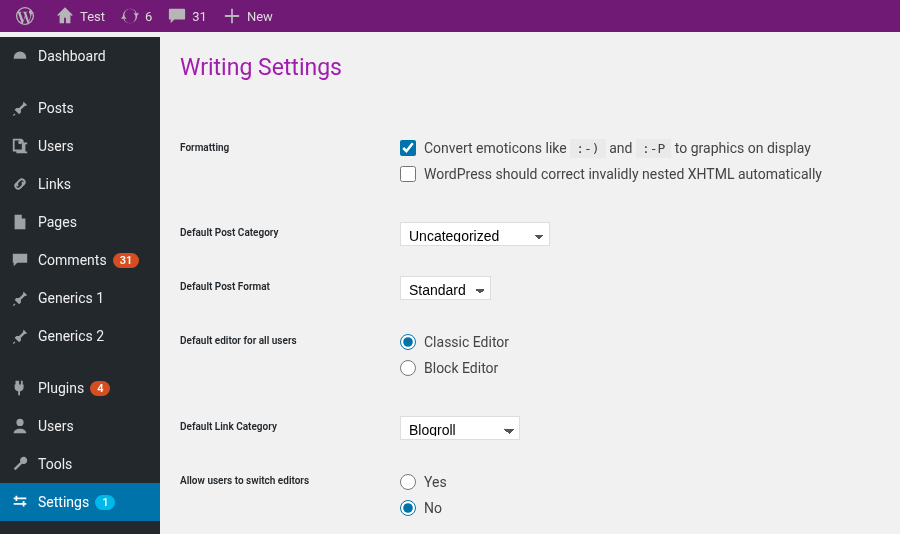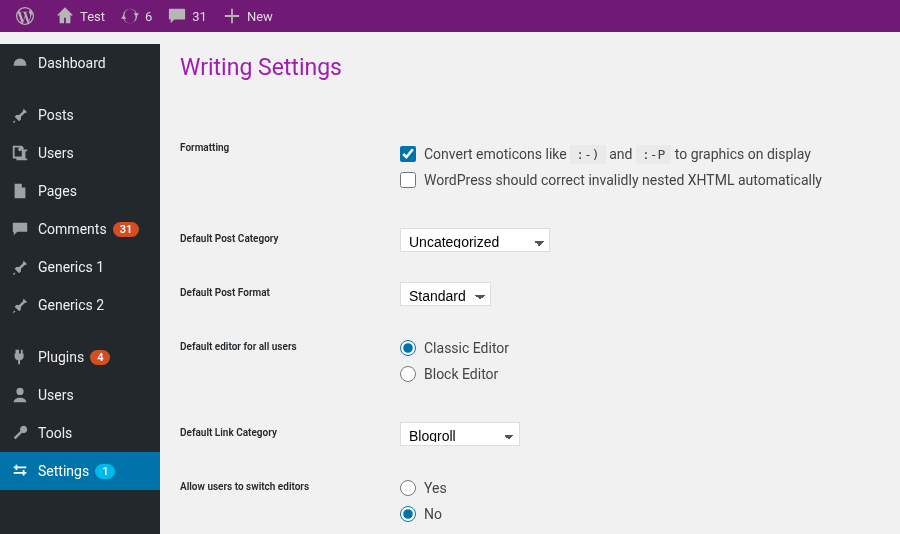--- a/index.html
+++ b/index.html
@@ -28,21 +28,21 @@
     padding: 0 8px;
     height: 32px;
     color: #b6b6b6;
     cursor: pointer;
   }
   #adminbar .ab-icon { margin-right: 6px; font-size:16px; display:inline-flex; }
   #adminbar .ab-label { color:#ddd; }
   
   #adminmenu {
     position: absolute;
-    top: 44px;
+    top: 37px;
     left: 0;
     width: 160px;
     bottom: 0;
     background: #23282d;
     color: #eee;
   }
   .menu-item {
     display:flex;
     align-items:center;
     padding: 9px 10px;
@@ -97,21 +97,21 @@
     font-weight:600;
     color:#23282d;
     font-size:10px;
   }
   table.form-table td {
     padding: 15px 10px 15px 0;
     vertical-align:top;
     font-size:14px;
     color:#444;
   }
-  label.check { display:flex; align-items:center; margin:9px 0 10px 0; cursor:pointer; }
+  label.check { display:flex; align-items:center; margin:3px 0 10px 0; cursor:pointer; }
   label.check input { margin-right:8px; width:16px; height:16px; accent-color:#0073aa; }
   code {
     background:#eaeaea;
     padding: 2px 6px;
     font-family: Consolas, monospace;
     font-size:13px;
   }
   select {
     font-size:14px;
     padding:5px 24px 3px 8px;
@@ -195,20 +195,28 @@
     <span class="menu-icon">
         <svg viewBox="0 0 20 20">
           <path d="M2 2h10l2 2v2h4v12H6v-2H2V2zm2 2v10h8V6l-2-2H4zm4 12h10V8h-2v8H8v0z M12 6a2 2 0 11-4 0 2 2 0 014 0z"></path>
         </svg>
       </span>
     <span>Users</span>
   </div>
   <div class="menu-item">
     <span class="menu-icon">
         <svg viewBox="0 0 20 20">
+          <path d="M7 13a4 4 0 010-6l2-2a4 4 0 016 6l-1 1-1.5-1.5 1-1a2 2 0 10-3-3l-2 2a2 2 0 000 3L7 13zm6-6a4 4 0 010 6l-2 2a4 4 0 01-6-6l1-1L7.5 9.5l-1 1a2 2 0 103 3l2-2a2 2 0 000-3L13 7z"></path>
+        </svg>
+      </span>
+    <span>Links</span>
+  </div>
+  <div class="menu-item">
+    <span class="menu-icon">
+        <svg viewBox="0 0 20 20">
           <path d="M4 2h8l4 4v12H4V2zm8 0v4h4l-4-4z"></path>
         </svg>
       </span>
     <span>Pages</span>
   </div>
   <div class="menu-item">
     <span class="menu-icon">
         <svg viewBox="0 0 20 20">
           <path d="M2 3h16v10H7l-4 4v-4H2V3z"></path>
         </svg>

